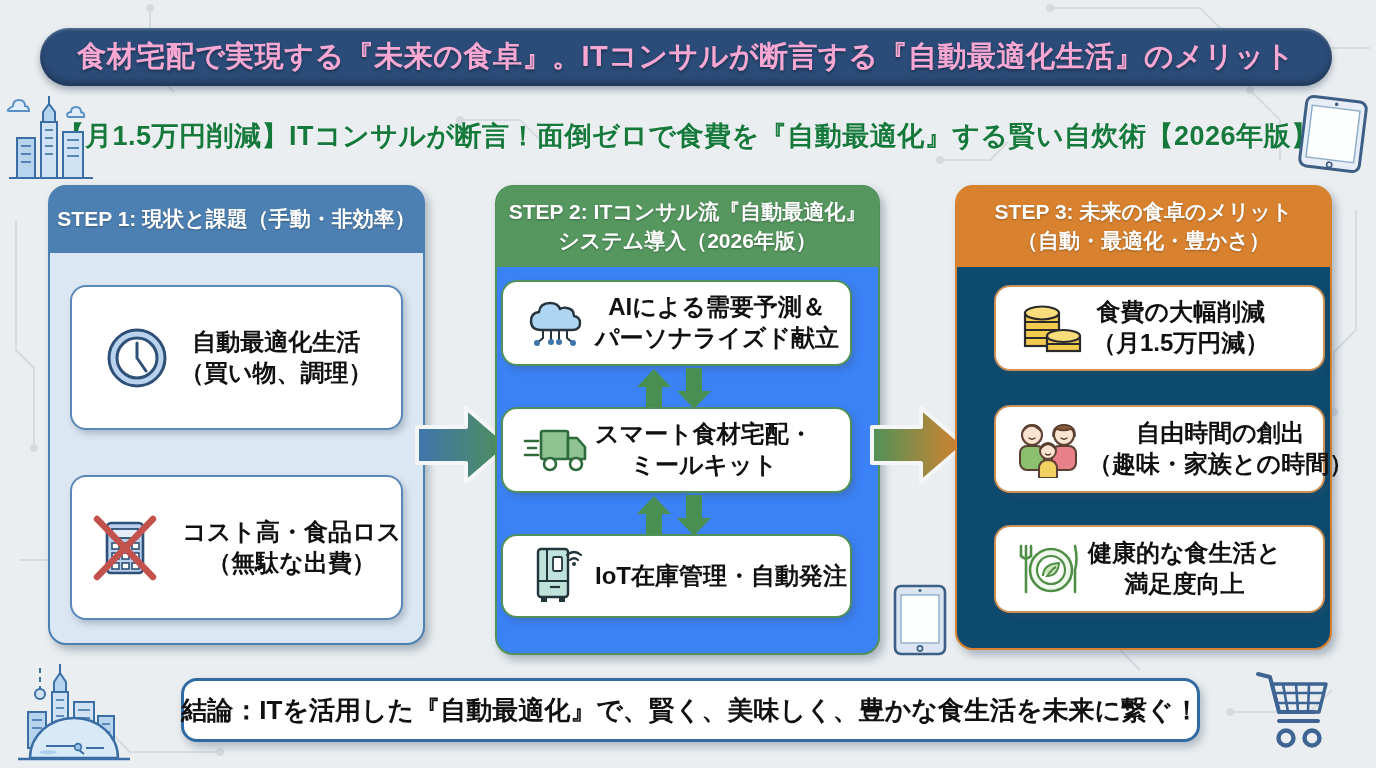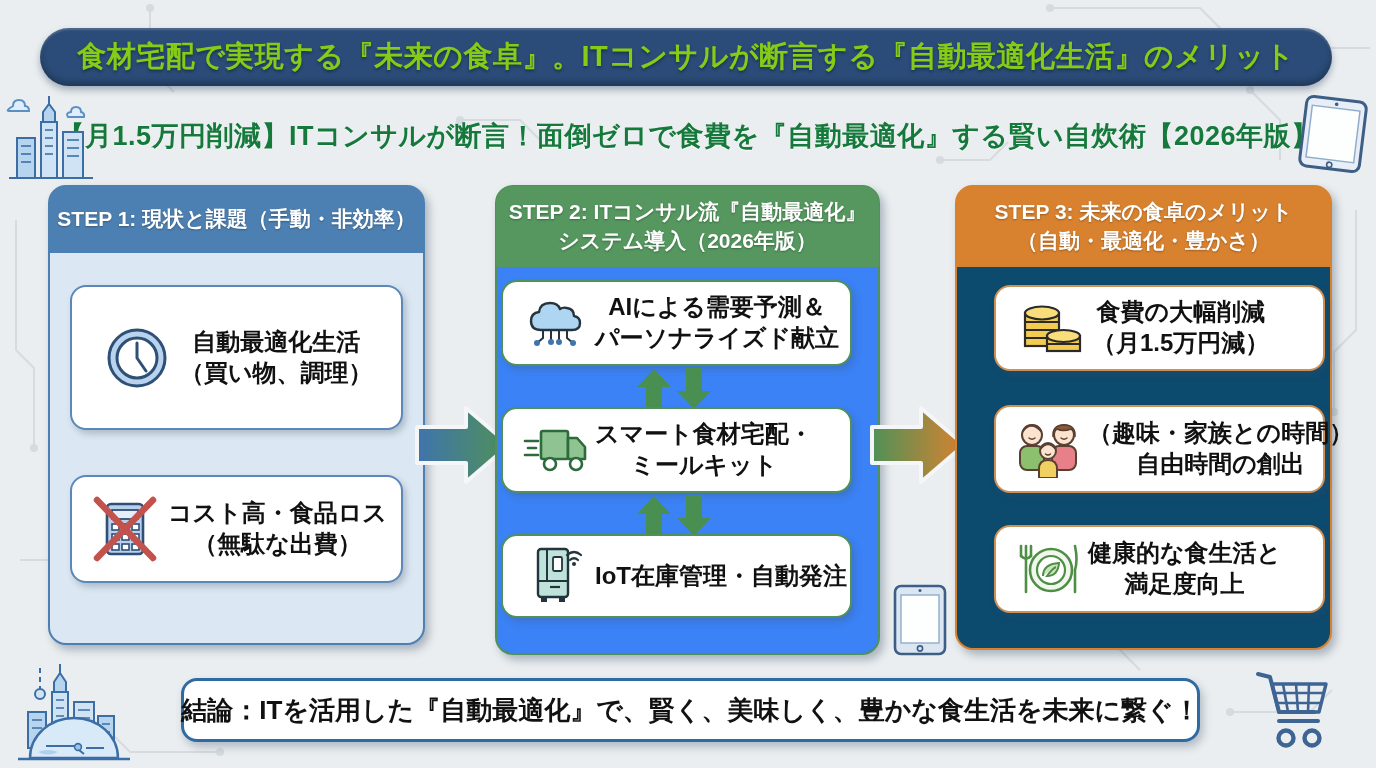--- a/index.html
+++ b/index.html
@@ -7,21 +7,21 @@
   body { font-family:"Liberation Sans","DejaVu Sans",sans-serif; background:#eaeef0; overflow:hidden; }
   .canvas { position:relative; width:1376px; height:768px; background:#eaeef0; overflow:hidden; }
   .bg-circuit { position:absolute; left:0; top:0; width:1376px; height:768px; }
 
   .title-banner {
     position:absolute; left:40px; top:28px; width:1292px; height:58px;
     background:#2b4c78; border-radius:29px;
     display:flex; align-items:center; justify-content:center;
     box-shadow:0 4px 7px rgba(30,50,80,.35), inset 0 2px 2px rgba(255,255,255,.18), inset 0 -4px 6px rgba(0,0,0,.28);
   }
-  .title-banner span { color:#84cc16; font-size:29px; font-weight:700; letter-spacing:.5px; text-shadow:0 2px 3px rgba(0,0,0,.35); white-space:nowrap; }
+  .title-banner span { color:#f9a8d4; font-size:29px; font-weight:700; letter-spacing:.5px; text-shadow:0 2px 3px rgba(0,0,0,.35); white-space:nowrap; }
 
   .subtitle {
     position:absolute; left:0; top:118px; width:1376px; text-align:center;
     color:#15793b; font-size:27px; font-weight:700; letter-spacing:.5px; white-space:nowrap;
     text-shadow:0 1px 1px rgba(255,255,255,.8);
   }
 
   .col { position:absolute; border-radius:18px; box-shadow:4px 5px 9px rgba(50,70,95,.35); }
   .col-header {
     position:absolute; left:-1px; right:-1px; top:-1px;
@@ -42,21 +42,21 @@
     position:absolute; background:#fff; border-radius:16px;
     display:flex; align-items:center; box-shadow:3px 4px 6px rgba(60,80,100,.28);
   }
   .card .card-icon { flex:0 0 auto; display:flex; align-items:center; justify-content:center; }
   .card .card-text { font-weight:700; color:#111; text-align:center; line-height:1.28; font-size:24px; white-space:nowrap; }
   #col1 .card { border:2px solid #5b88b8; left:20px; width:333px; }
   #col2 .card { border:2px solid #4f9158; left:4px; width:351px; }
   #col3 .card { border:2px solid #cd9055; left:37px; width:331px; }
 
   #c1a { top:98px;  height:145px; padding-left:22px; }
-  #c1b { top:288px; height:108px; padding-left:10px; }
+  #c1b { top:288px; height:145px; padding-left:10px;justify-content:space-between; }
   #c1a .card-icon, #c1b .card-icon { width:86px; }
   #c2a { top:93px;  height:86px; padding-left:14px; }
   #c2b { top:220px; height:86px; padding-left:14px; }
   #c2c { top:347px; height:84px; padding-left:14px; }
   #c2a .card-icon, #c2b .card-icon, #c2c .card-icon { width:78px; }
   #c3a { top:98px;  height:86px; padding-left:16px; }
   #c3b { top:218px; height:88px; padding-left:12px; }
   #c3c { top:338px; height:88px; padding-left:12px; }
   #c3a .card-icon, #c3b .card-icon, #c3c .card-icon { width:80px; }
 
@@ -343,22 +343,22 @@
           <path d="M23.5 29 a8 8 0 0 1 15 0 q-4-4.5-7.5-4.5 q-3.5 0-7.5 4.5z" fill="#8a5a38" stroke="#5a4030" stroke-width="1.4"></path>
           <path d="M22 58 v-9 q0-9 9-9 q9 0 9 9 v9 z" fill="#f0d060" stroke="#5a4030" stroke-width="2"></path>
           <g stroke="#5a4030" stroke-width="1.4" fill="none" stroke-linecap="round">
             <path d="M12 18 q3 2.5 6 0"></path>
               <path d="M44 18 q3 2.5 6 0"></path>
               <path d="M28.5 34 q2.5 2 5 0"></path>
           </g>
         </svg>
       </span>
       <div class="card-text">
+        <div>自由時間の創出</div>
         <div>（趣味・家族との時間）</div>
-        <div>自由時間の創出</div>
       </div>
     </div>
 
     <div id="c3c" class="card">
       <span class="card-icon">
         <svg width="66" height="58" viewBox="0 0 66 58">
           <g stroke="#4e8f45" stroke-width="2.6" fill="none" stroke-linecap="round">
             <path d="M6 6 v10 M11 6 v10 M16 6 v10"></path>
             <path d="M6 16 q5 5 10 0"></path>
             <path d="M11 18 v34"></path>

